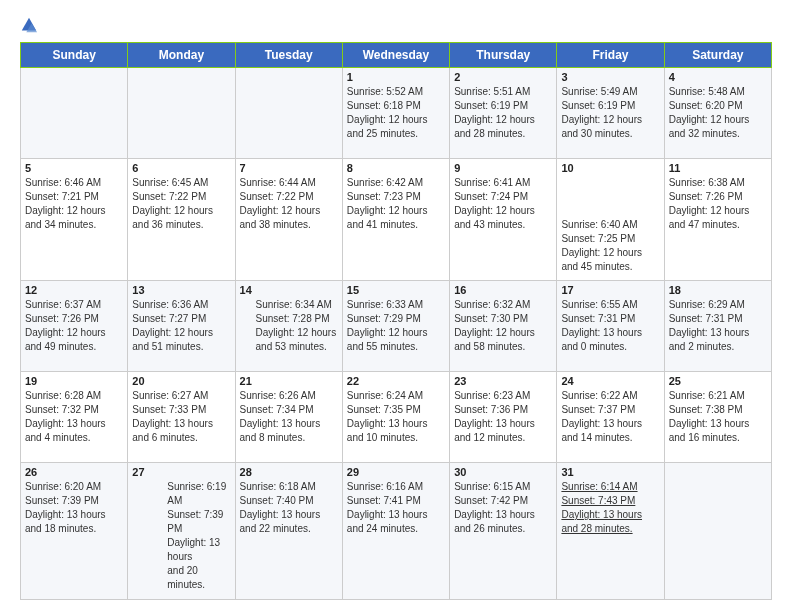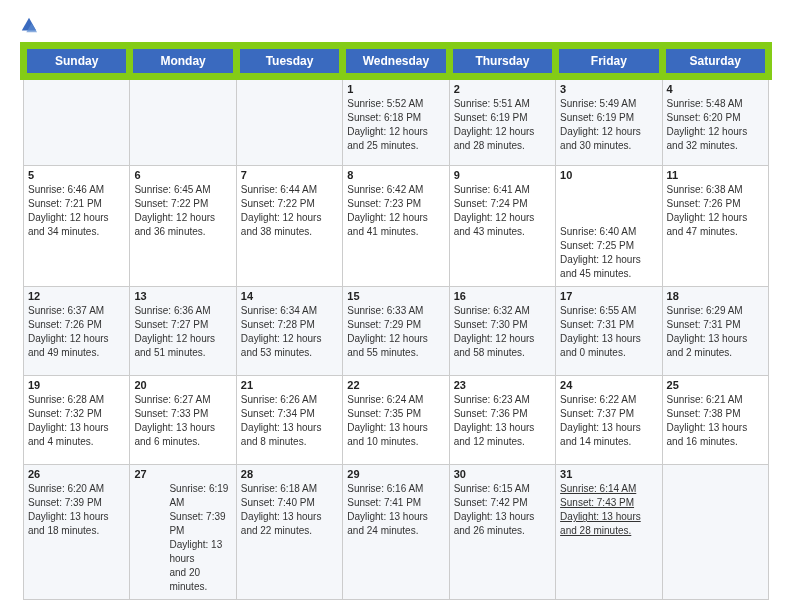--- a/index.html
+++ b/index.html
@@ -67,21 +67,21 @@
       width: 100%;
       table-layout: fixed;
     }
     .calendar th {
       background: #3a6abf;
       color: #fff;
       font-size: 12px;
       font-weight: bold;
       text-align: center;
       padding: 5px 2px;
-      border: 7px solid #84cc16;
+      border: 1px solid #84cc16;
     }
     .calendar td {
       vertical-align: top;
       border: 1px solid #ccc;
       padding: 3px 4px;
       font-size: 9.5px;
       color: #333;
       background: #fff;
       height: 88px;
     }
@@ -235,21 +235,21 @@
           </td>
           <td>
             <span class="day-num">13</span>
             <div class="day-info" style="white-space: pre-line;">Sunrise: 6:36 AM
 Sunset: 7:27 PM
 Daylight: 12 hours
 and 51 minutes.</div>
           </td>
           <td>
             <span class="day-num">14</span>
-            <div class="day-info" style="white-space: pre-line;">Sunrise: 6:34 AM
+            <div class="day-info" style="white-space: pre-line; margin-left: 16px;">Sunrise: 6:34 AM
 Sunset: 7:28 PM
 Daylight: 12 hours
 and 53 minutes.</div>
           </td>
           <td>
             <span class="day-num">15</span>
             <div class="day-info" style="white-space: pre-line;">Sunrise: 6:33 AM
 Sunset: 7:29 PM
 Daylight: 12 hours
 and 55 minutes.</div>

